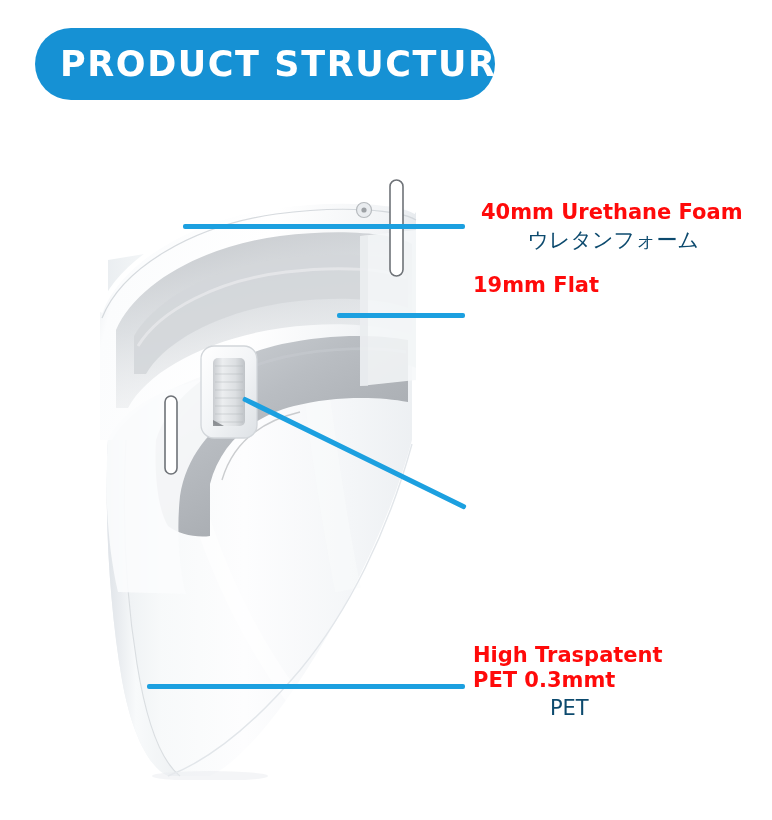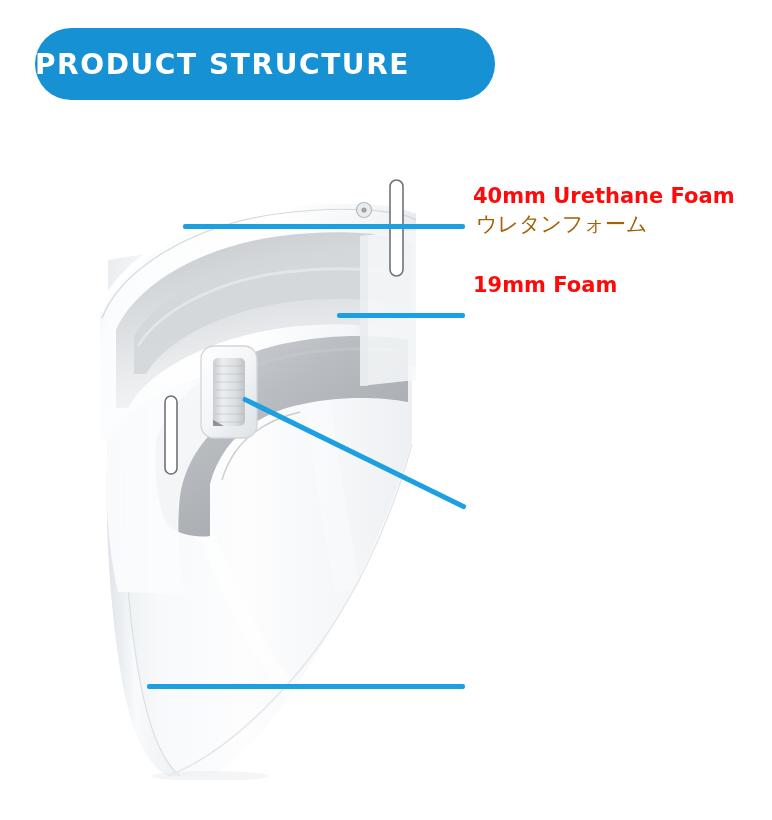--- a/index.html
+++ b/index.html
@@ -15,23 +15,24 @@
   .header-pill {
     position: absolute;
     left: 35px; top: 28px;
     width: 460px; height: 72px;
     background: #1691D4;
     border-radius: 36px;
     display: flex; align-items: center;
   }
   .header-title {
     color: #ffffff;
-    font-size: 28px;
+    font-size: 35px;
     font-weight: bold;
     letter-spacing: 1.6px;
+    padding-left: 25px;
     white-space: nowrap;
     font-family: "DejaVu Sans", sans-serif;
   }
 
   
   .product { position: absolute; left: 60px; top: 140px; width: 410px; height: 640px; }
   .product svg { display:block; width:410px; height:640px; }
 
   
   .leader { position: absolute; background: #1CA0E0; border-radius: 2px; }
@@ -48,26 +49,27 @@
   .callout { position: absolute; left: 473px; }
   .callout .en {
     color: #FF0A0A;
     font-weight: bold;
     font-size: 21px;
     line-height: 25px;
     white-space: nowrap;
     font-family: "DejaVu Sans", sans-serif;
   }
   .callout .jp {
-    color: #a16207;
+    color: #0c4a6e;
     font-size: 21px;
     line-height: 30px;
     white-space: nowrap;
     padding-left: 3px;
     font-family: "DejaVu Sans", sans-serif;
+    text-align: center;
   }
   .callout .jp.small { font-size: 20px; }
 </style>
 </head>
 <body>
 
 <div id="page">
 
   <div class="header-pill">
     <div class="header-title">PRODUCT  STRUCTURE</div>
@@ -221,26 +223,31 @@
   </div>
 
   <div class="leader leader-h" style="left:183px; top:224px; width:282px;"></div>
 
   <div class="leader leader-h" style="left:337px; top:313px; width:128px;"></div>
 
   <div class="leader-diag" style="left:243px; top:396px; width:248px; transform: rotate(26.1deg);"></div>
 
   <div class="leader leader-h" style="left:147px; top:684px; width:318px;"></div>
 
-  <div class="callout" style="top:184px;">
+  <div class="callout" style="top:200px;margin-left:8px;">
     <div class="en">40mm Urethane Foam</div>
     <div class="jp">ウレタンフォーム</div>
   </div>
 
   <div class="callout" style="top:273px;">
-    <div class="en">19mm Foam</div>
+    <div class="en">19mm Flat</div>
   </div>
 
   <div class="callout" style="top:482px;">
   </div>
 
+  <div class="callout" style="top:643px;">
+    <div class="en">High Traspatent</div>
+    <div class="en">PET 0.3mmt</div>
+    <div class="jp">PET</div>
+  </div>
 
 </div>
 
 </body></html>

